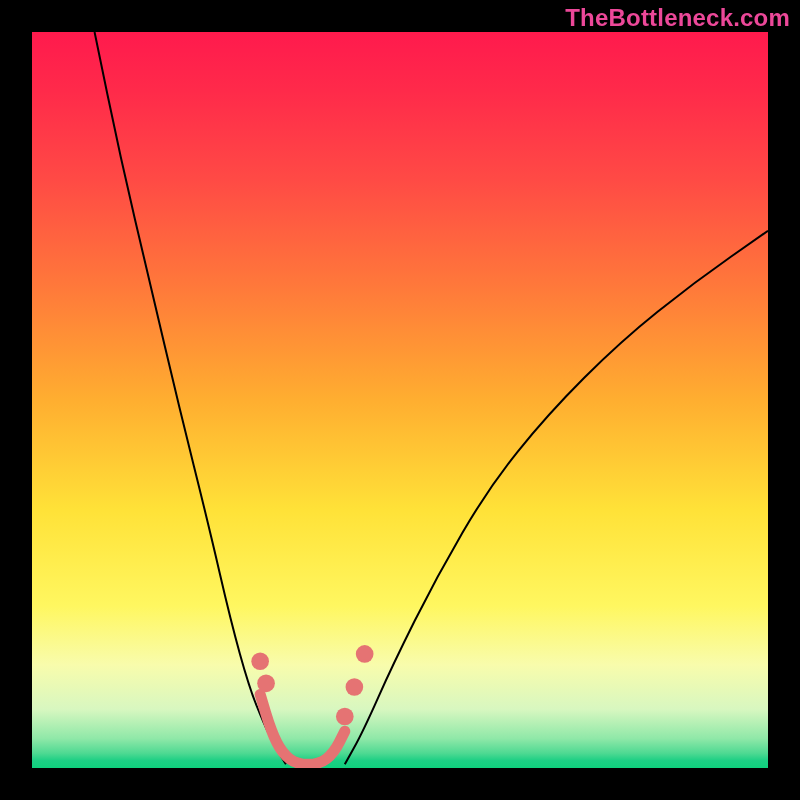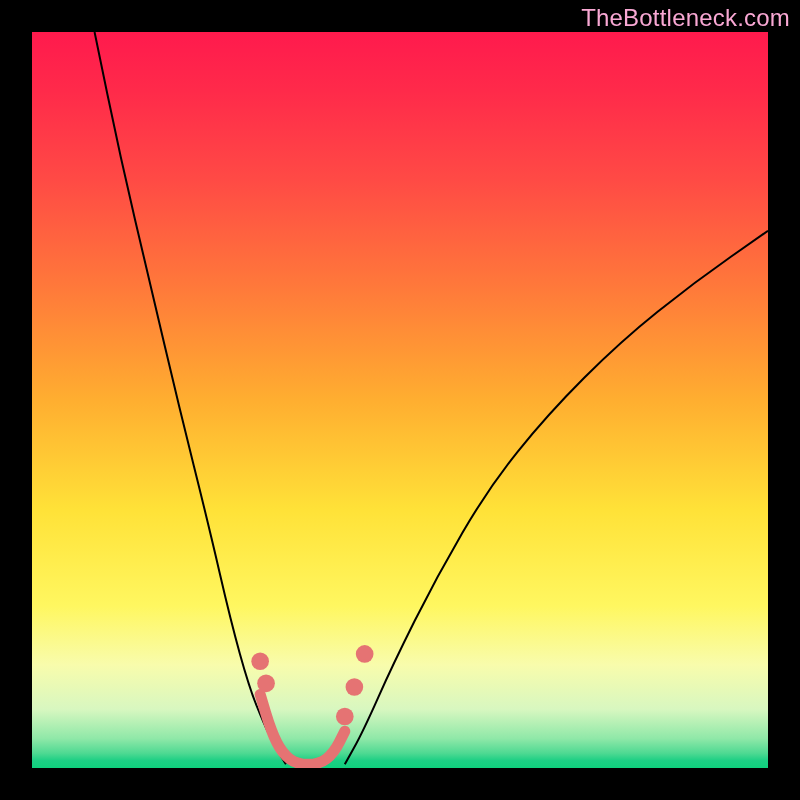--- a/index.html
+++ b/index.html
@@ -50,23 +50,23 @@
   .overlay-svg {
     position: absolute;
     inset: 0;
     width: 100%;
     height: 100%;
   }
   .attribution {
     position: absolute;
     top: 4px;
     right: 10px;
-    color: #f9a8d4;
+    color: #ec4899;
     font-size: 24px;
-    font-weight: 400;
+    font-weight: 700;
     letter-spacing: 0.2px;
     user-select: none;
   }
 </style>
 </head>
 <body>
 
 <div class="stage">
 
   <div class="plot-area">

